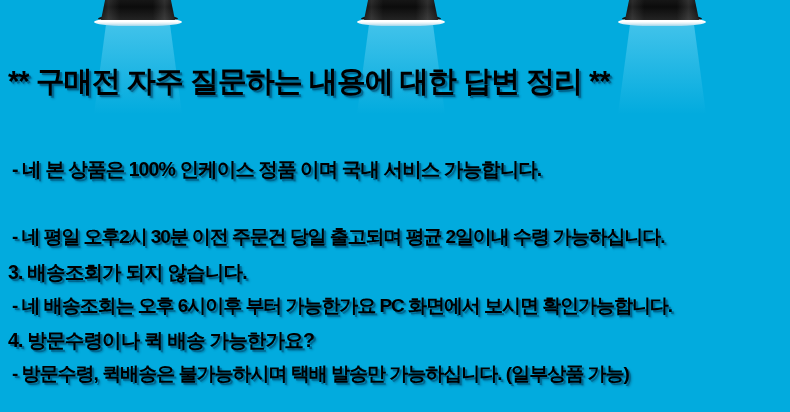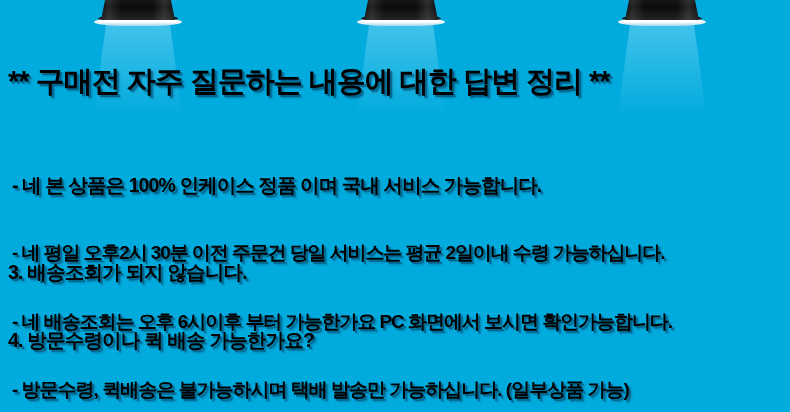--- a/index.html
+++ b/index.html
@@ -104,21 +104,21 @@
   .headline {
     font-size: 29px;
     top: 62px;
     letter-spacing: -1px;
   }
 
   .line {
     font-size: 19.5px;
   }
   .line.q { letter-spacing: -0.8px; }
-  .line.a { letter-spacing: -0.9px; margin-top: 16px; }
+  .line.a { letter-spacing: -0.9px; }
 
   #line-1 { top: 122px; }
   #line-2 { top: 156px; left: 12px; }
   #line-3 { top: 190px; }
   #line-4 { top: 224px; left: 12px; font-size: 19px; letter-spacing: -1.1px; }
   #line-5 { top: 259px; }
   #line-6 { top: 293px; left: 12px; font-size: 19px; letter-spacing: -1.05px; }
   #line-7 { top: 327px; }
   #line-8 { top: 361px; left: 12px; font-size: 19px; letter-spacing: -1px; }
 </style>
@@ -148,21 +148,21 @@
     <div class="rim-dark"></div>
     <div class="rim"></div>
     <div class="shade"></div>
     <div class="shade-gloss"></div>
   </div>
 
   <div class="headline">** 구매전 자주 질문하는 내용에 대한 답변 정리 **</div>
 
   <div class="line a" id="line-2">- 네 본 상품은 100% 인케이스 정품 이며 국내 서비스 가능합니다.</div>
 
-  <div class="line a" id="line-4">- 네 평일 오후2시 30분 이전 주문건 당일 서비스는 평균 2일이내 수령 가능하십니다.</div>
+  <div class="line a" id="line-4">- 네 평일 오후2시 30분 이전 주문건 당일 출고되며 평균 2일이내 수령 가능하십니다.</div>
 
   <div class="line q" id="line-5">3. 배송조회가 되지 않습니다.</div>
   <div class="line a" id="line-6">- 네 배송조회는 오후 6시이후 부터 가능한가요 PC 화면에서 보시면 확인가능합니다.</div>
 
   <div class="line q" id="line-7">4. 방문수령이나 퀵 배송 가능한가요?</div>
   <div class="line a" id="line-8">- 방문수령, 퀵배송은 불가능하시며 택배 발송만 가능하십니다. (일부상품 가능)</div>
 
 </div>
 
 </body></html>

